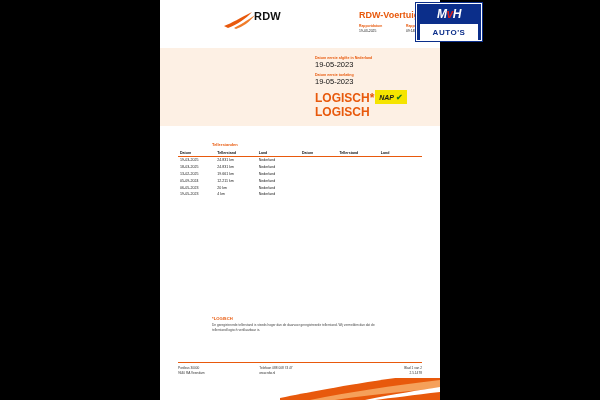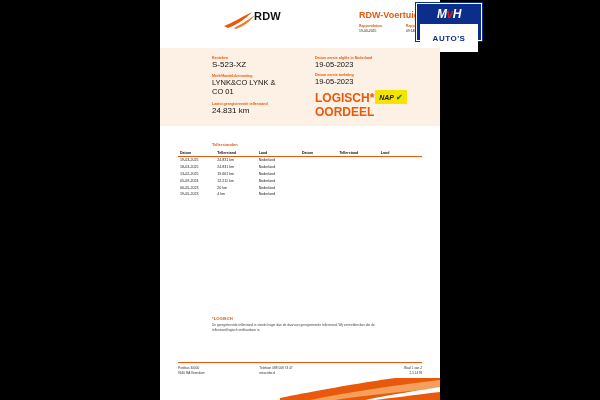--- a/index.html
+++ b/index.html
@@ -39,21 +39,21 @@
     background:#0b2e8a;border:1px solid #fff;
     box-shadow:0 0 0 1px #0b2e8a;
   }
   .stamp .s1{
     position:absolute;left:0;top:0;width:100%;height:19px;
     color:#fff;font-size:12px;font-weight:bold;font-style:italic;
     display:flex;align-items:center;justify-content:center;letter-spacing:-.5px;
   }
   .stamp .s1 em{color:#d81e1e;font-style:italic;}
   .stamp .s2{
-    position:absolute;left:3px;top:20px;right:3px;height:28px;
+    position:absolute;left:3px;top:20px;right:3px;height:16px;
     background:#fff;color:#0b2e8a;font-size:8px;font-weight:bold;
     display:flex;align-items:center;justify-content:center;letter-spacing:.5px;
   }
   
   .band{
     position:relative;margin:2px 0 0 0;background:#fdf0e4;height:78px;
   }
   .band .lab{font-size:3.6px;font-weight:bold;color:#e8590c;}
   .band .val{font-size:8px;color:#111;}
   .band .valsm{font-size:7.5px;color:#111;line-height:1.25;}
@@ -133,50 +133,35 @@
       <div class="s1">
         <span>M</span>
           <em>v</em>
           <span>H</span>
       </div>
       <div class="s2">AUTO'S</div>
     </div>
   </div>
 
   <div class="band">
-    <div class="b-left">
-      <div class="blk">
-        <div class="lab">Kenteken</div>
-        <div class="val">S-523-XZ</div>
-      </div>
-      <div class="blk">
-        <div class="lab">Merk/Handelsbenaming</div>
-        <div class="valsm">LYNK&amp;CO LYNK &amp;</div>
-        <div class="valsm">CO 01</div>
-      </div>
-      <div class="blk">
-        <div class="lab">Laatst geregistreerde tellerstand</div>
-        <div class="val">24.831 km</div>
-      </div>
-    </div>
 
     <div class="b-right">
       <div class="blk">
         <div class="lab">Datum eerste afgifte in Nederland</div>
         <div class="valsm">19-05-2023</div>
       </div>
       <div class="blk">
         <div class="lab">Datum eerste toelating</div>
         <div class="valsm">19-05-2023</div>
       </div>
     </div>
 
     <div class="logisch">
       <div>LOGISCH*</div>
-      <div>OORDEEL</div>
+      <div>LOGISCH</div>
     </div>
 
     <div class="nap">
       <span class="napt">NAP</span>
       <span class="napc">✔</span>
     </div>
   </div>
 
   <div class="tbl-wrap">
     <div class="tbl-title">Tellerstanden</div>

